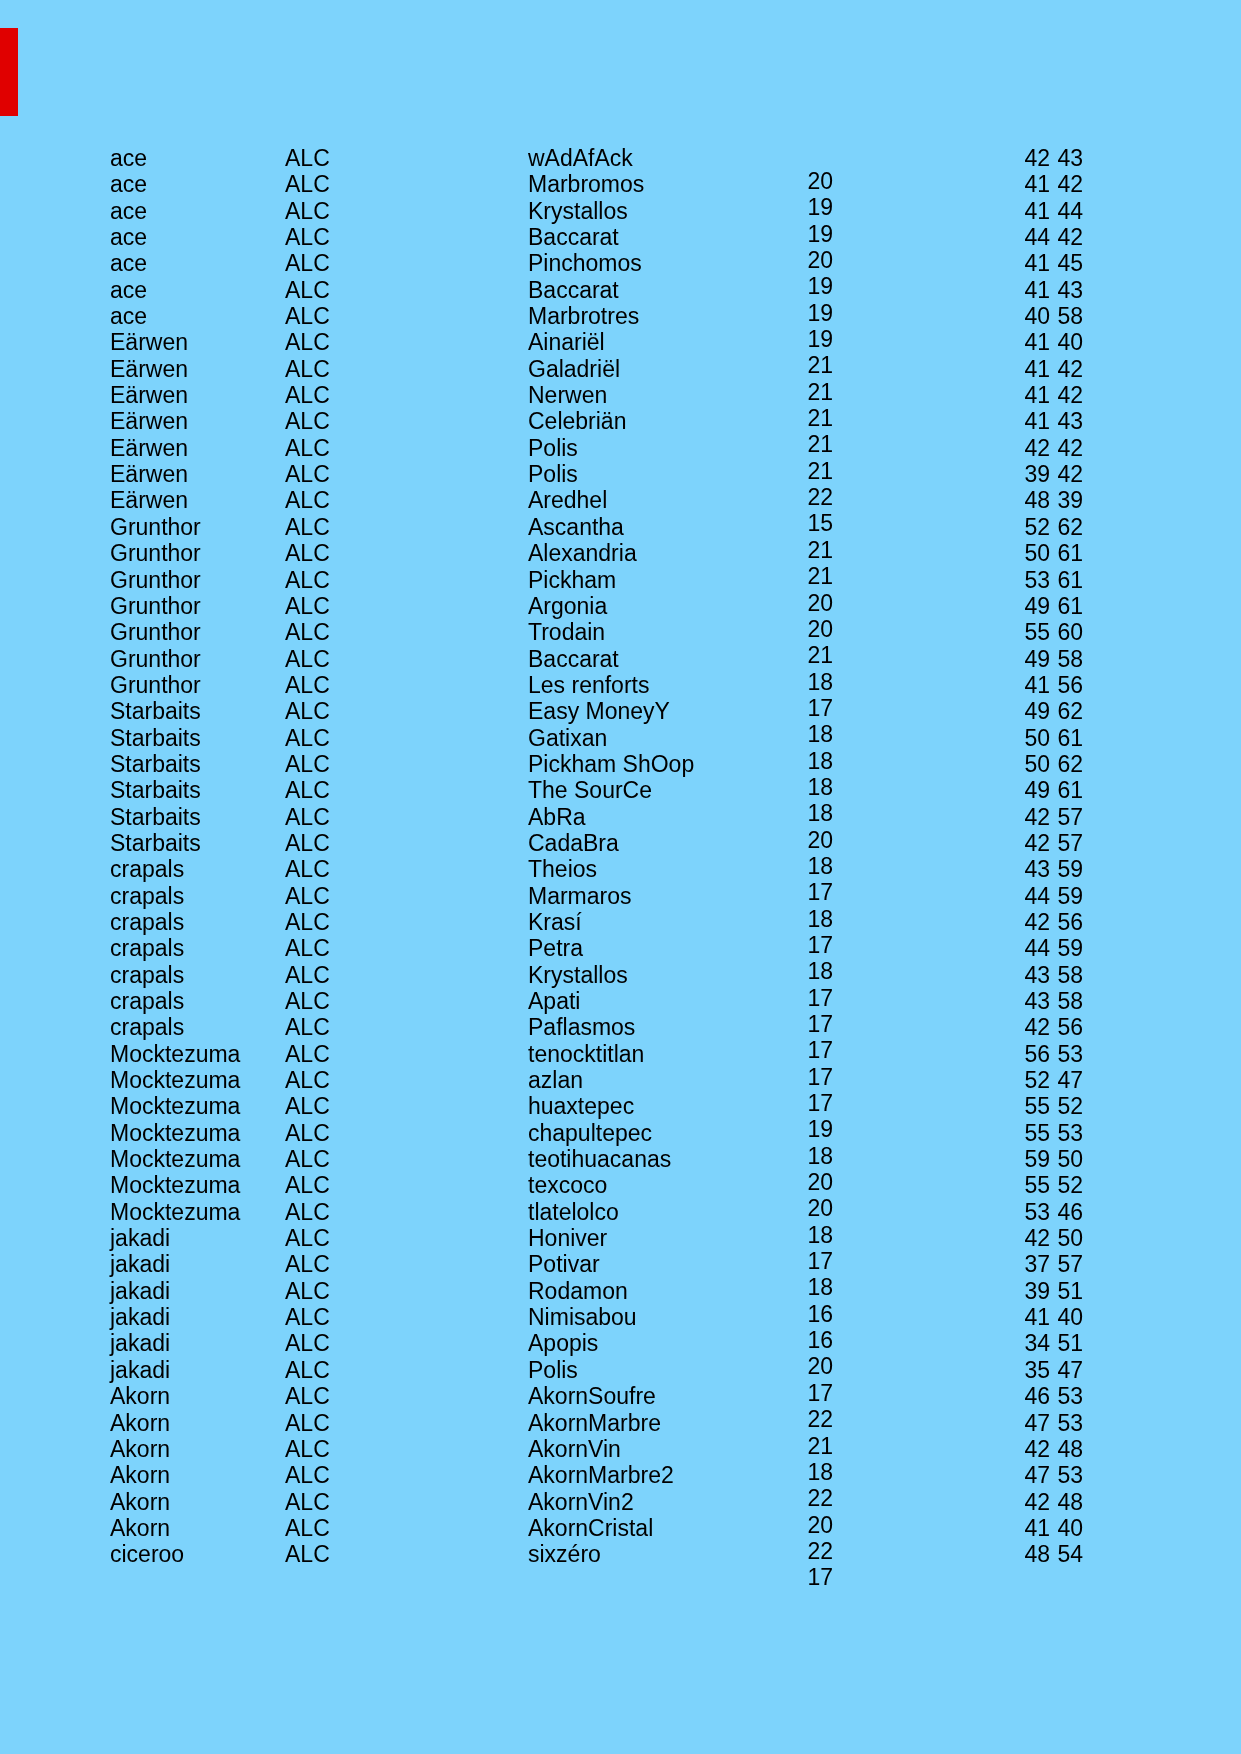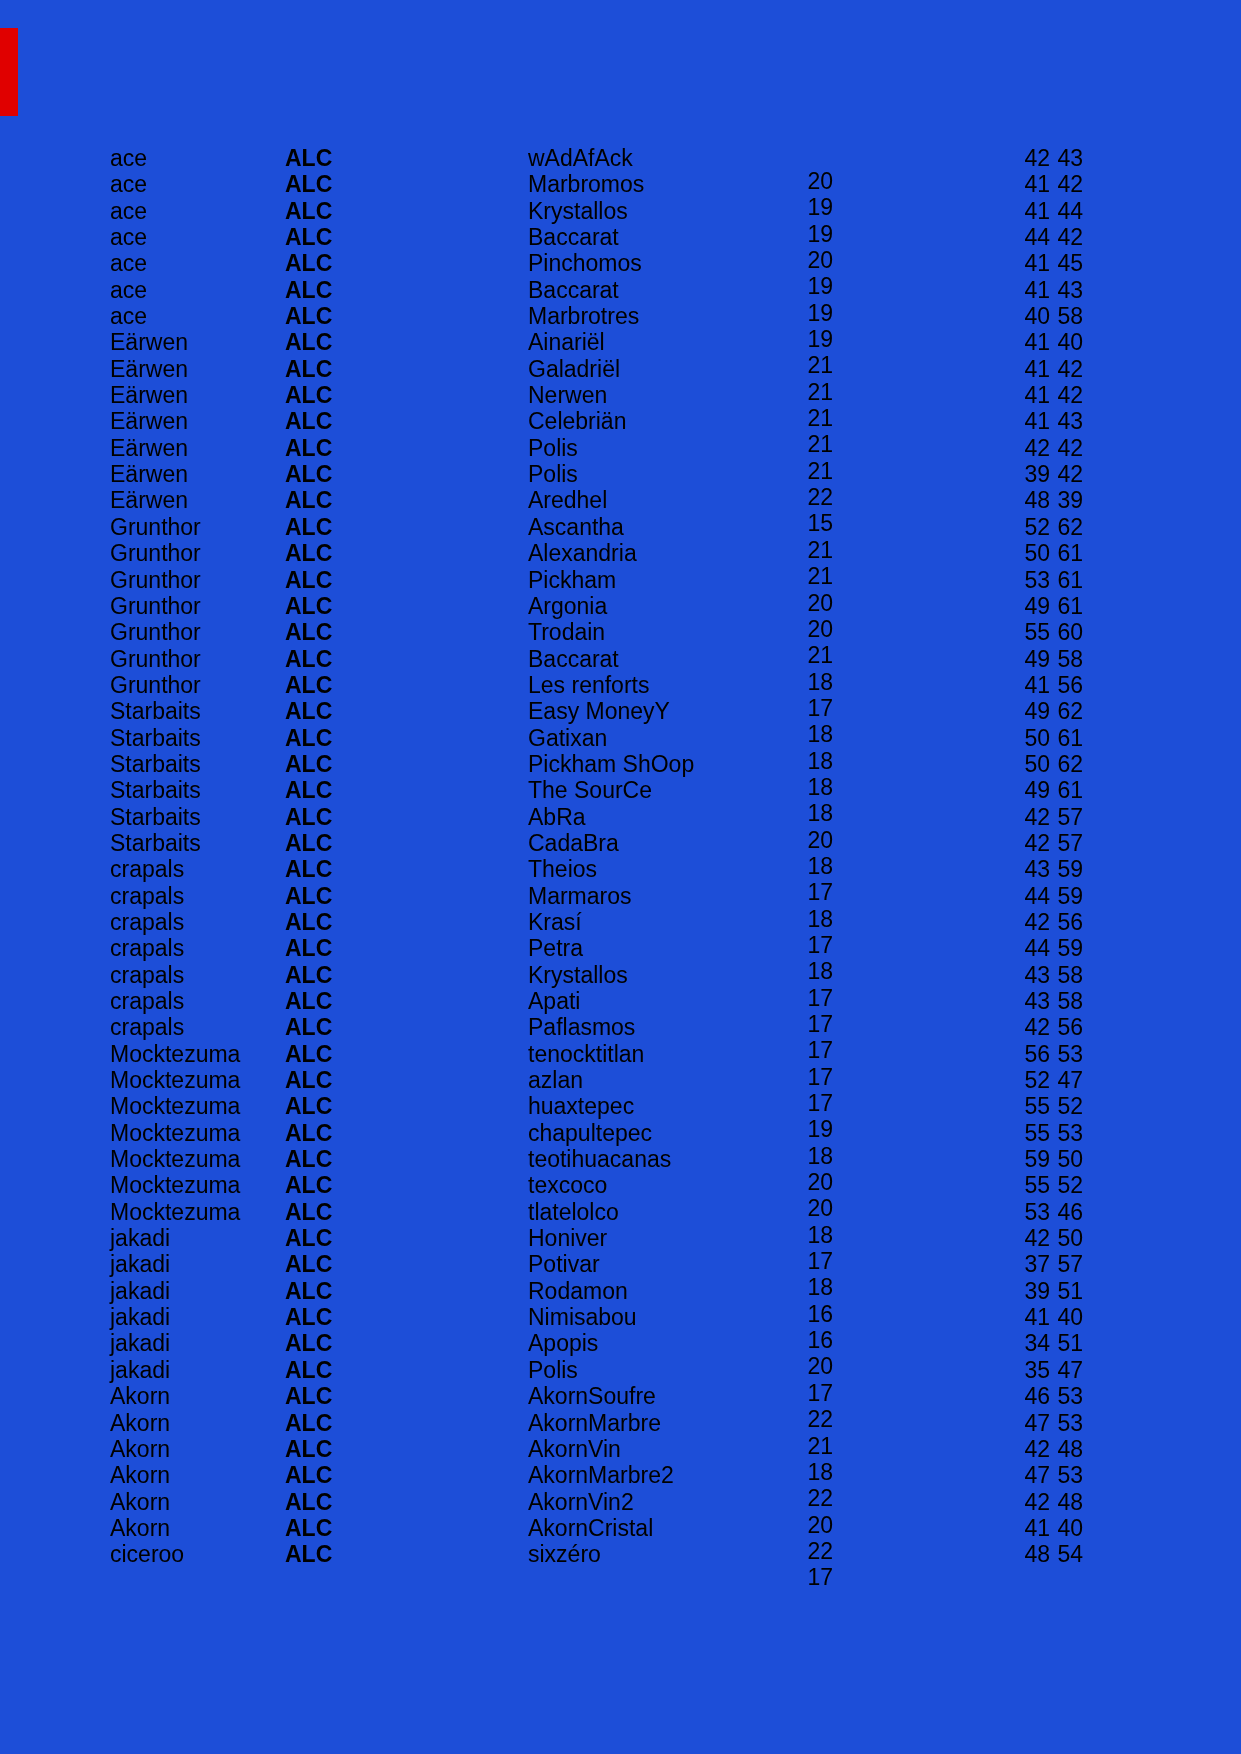--- a/index.html
+++ b/index.html
@@ -34,30 +34,30 @@
     height: 26.35px;
     line-height: 26.35px;
     font-size: 23px;
   }
   .cell {
     position: absolute;
     top: 0;
     white-space: nowrap;
   }
   .c-team { left: 110px; }
-  .c-type { left: 285px; font-weight: bold; }
+  .c-type { left: 285px; }
   .c-char { left: 528px; }
   .c-level { left: 760px; width: 73px; text-align: right; margin-top: 23px; }
   .c-stat1 { left: 990px; width: 60px; text-align: right; }
   .c-stat2 { left: 1055px; width: 28px; text-align: right; }
 </style>
 </head>
 <body>
 
-<div id="page" style="background: #1d4ed8;">
+<div id="page" style="background: #7dd3fc;">
   <div id="red-marker" style="background: rgb(224, 0, 0);"></div>
   <div id="rows">
       <div class="row">
         <div class="cell c-team">ace</div>
         <div class="cell c-type">ALC</div>
         <div class="cell c-char">wAdAfAck</div>
         <div class="cell c-level">20</div>
         <div class="cell c-stat1">42</div>
         <div class="cell c-stat2">43</div>
       </div>

